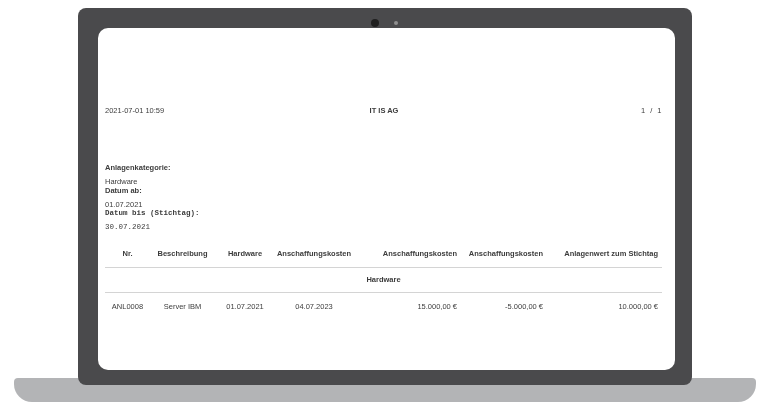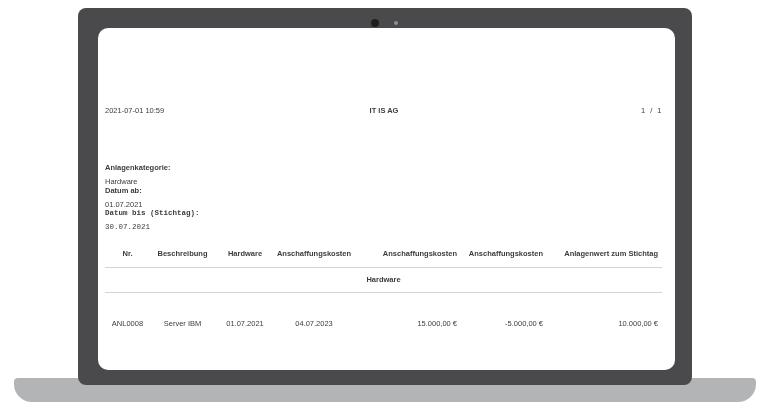--- a/index.html
+++ b/index.html
@@ -26,21 +26,21 @@
   .filter { width:190px; }
   .filter:last-child { width:auto;font-family:Liberation Mono, monospace; }
   .flabel { font-weight:bold; }
   .fvalue { margin-top:5px; }
 
   table { margin-top:17px; width:557px; border-collapse:collapse; table-layout:fixed; }
   th { font-weight:bold; text-align:center; vertical-align:bottom; padding:0 0 9px 0;
        border-bottom:1px solid #d4d4d4; overflow:hidden; white-space:nowrap; }
   th.num { text-align:right; }
   tr.group td { text-align:center; font-weight:bold; padding:7px 0 8px 0; border-bottom:1px solid #d4d4d4; }
-  td { padding-top:26px; text-align:center; white-space:nowrap; overflow:hidden; }
+  td { padding-top:9px; text-align:center; white-space:nowrap; overflow:hidden; }
   td.num { text-align:right; }
   th:last-child, td:last-child { padding-right:4px; }
 </style>
 </head>
 <body>
 
 <div class="stage">
   <div class="base"></div>
   <div class="bezel">
     <span class="cam"></span>

